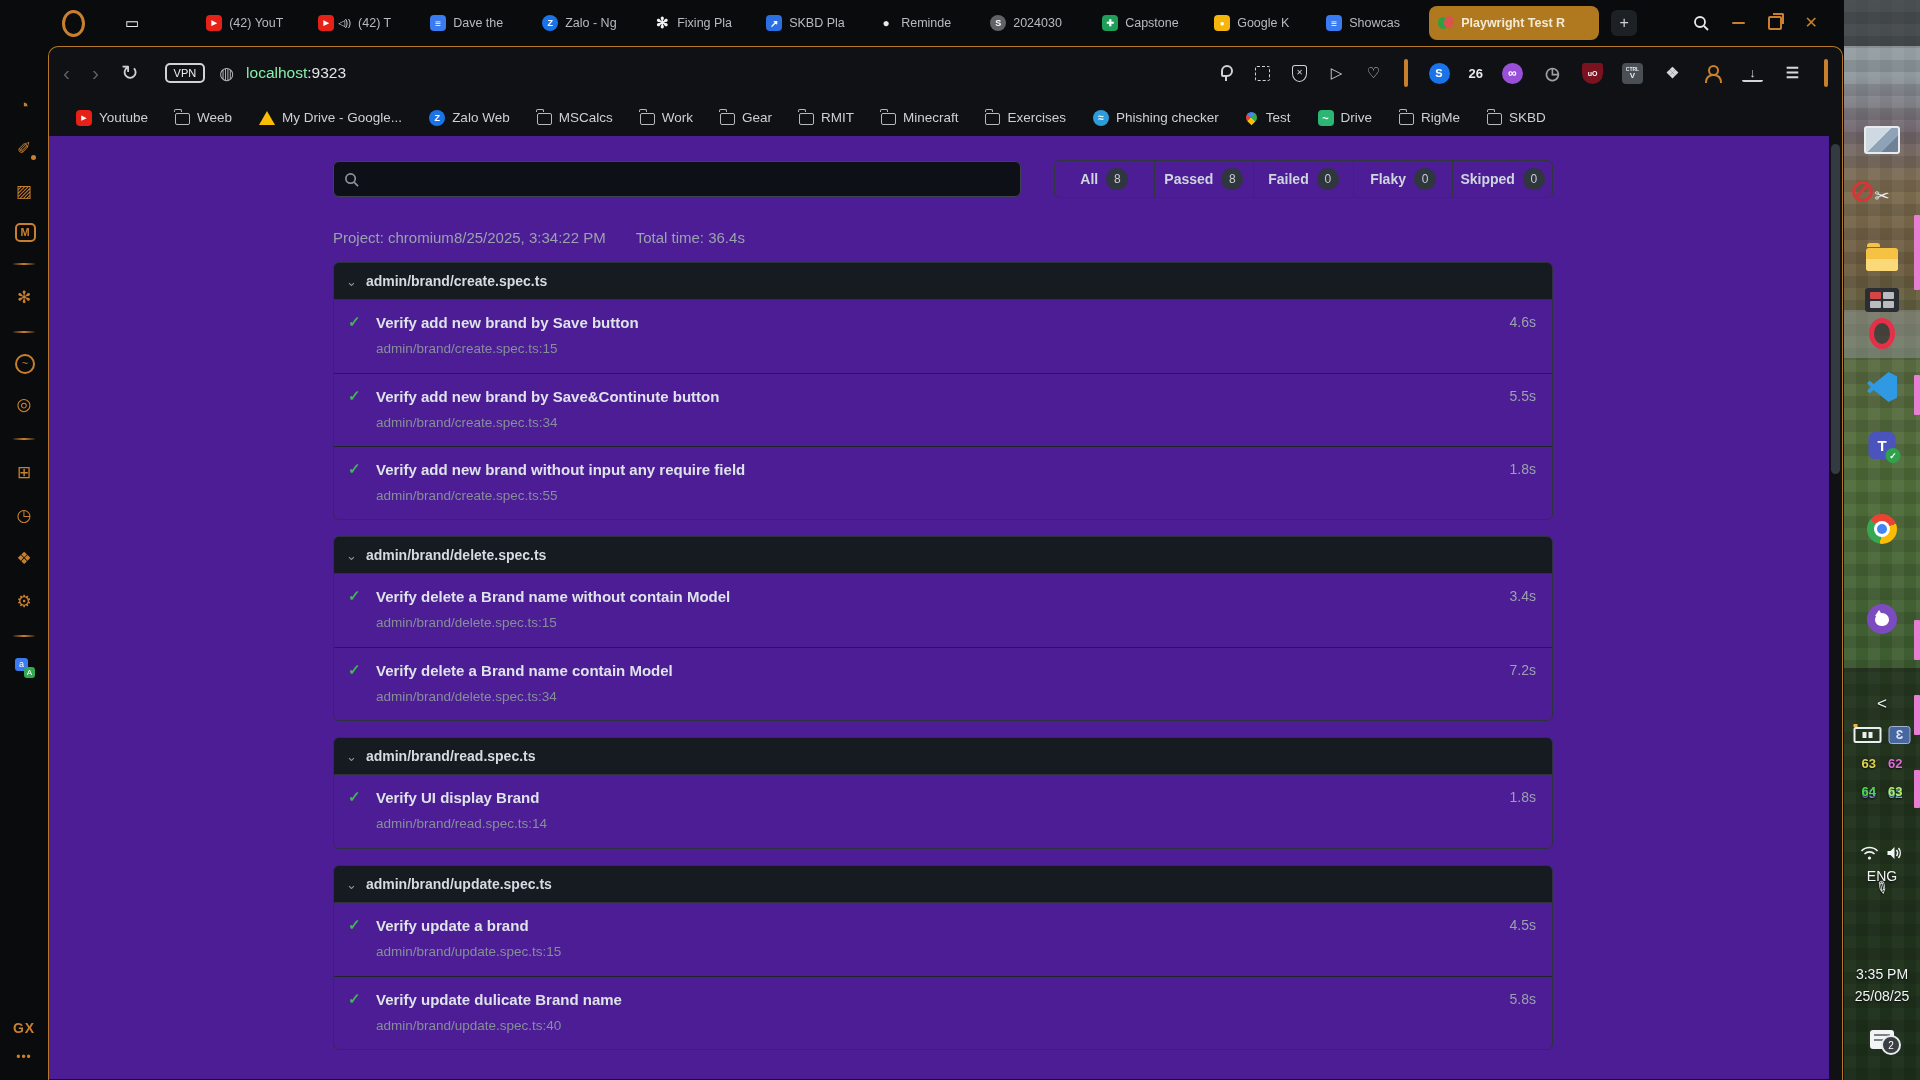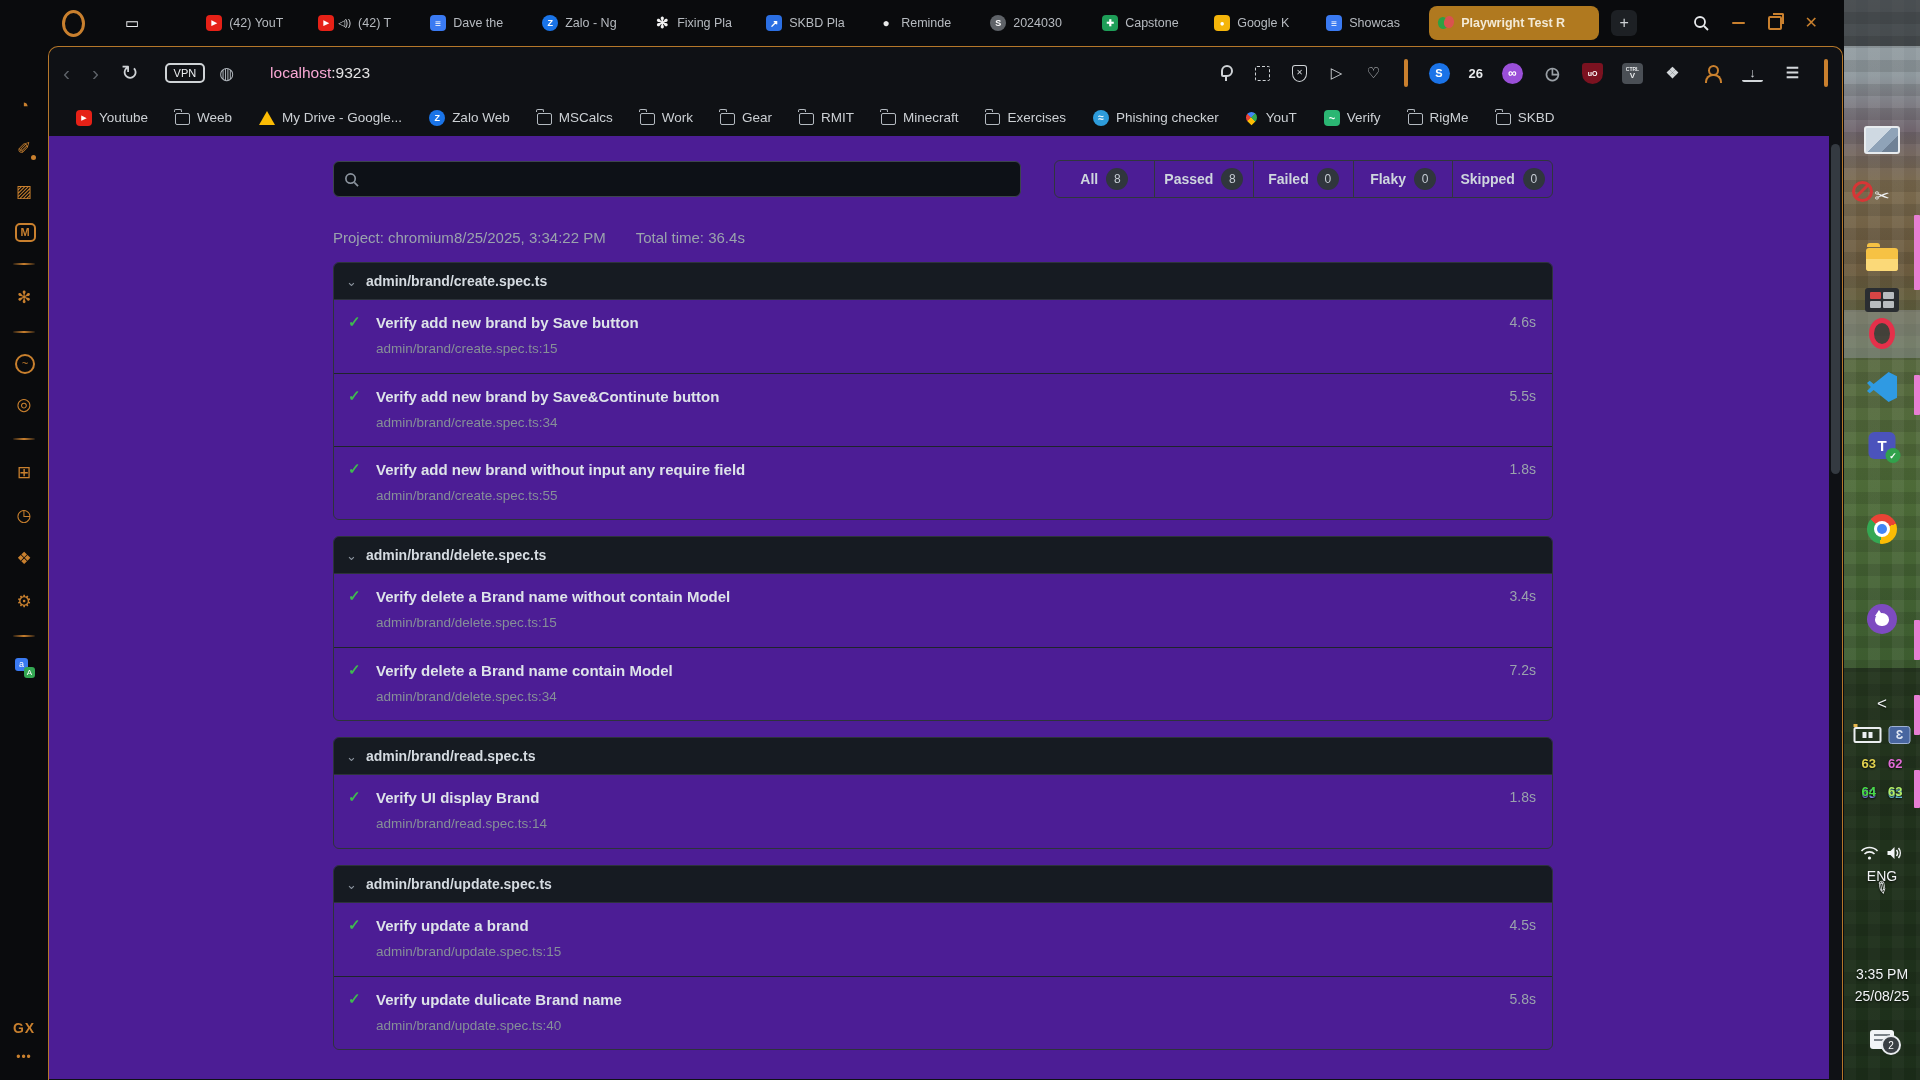--- a/index.html
+++ b/index.html
@@ -62,21 +62,21 @@
   .window{position:absolute;left:48px;top:46px;width:1795px;height:1034px;background:#0f1115;
           border:1.5px solid #b5772a;border-bottom:none;border-radius:10px 10px 0 0;box-sizing:border-box;overflow:hidden;}
   .toolbar{height:52px;display:flex;align-items:center;padding:0 12px 0 14px;box-sizing:border-box;}
   .nav-ic{font-size:21px;line-height:20px;margin-right:22px;}
   .dim{color:#5c6167;}
   .lit{color:#cfd3d6;}
   .vpn{border:2px solid #cfd3d6;border-radius:5px;color:#eceef0;font-size:11px;font-weight:normal;
        padding:2px 7px;margin:0 14px 0 4px;}
   .globe{color:#aeb4ba;font-size:17px;margin-right:12px;}
   .url{font-size:15.5px;}
-  .url .host{color:#f9a8d4;margin-left:24px;}
+  .url .host{color:#86efac;}
   .url .port{color:#e5e5e5;margin-top:44px;}
   .tb-right{margin-left:auto;display:flex;align-items:center;gap:19px;}
   .tb-ic{color:#cfd3d6;font-size:15px;display:flex;align-items:center;justify-content:center;width:18px;height:18px;}
   .ic-pin{position:relative;}
   .ic-pin::before{content:'';position:absolute;left:4px;top:1px;width:8px;height:8px;border:2px solid #cfd3d6;border-radius:50% 50% 50% 2px;}
   .ic-pin::after{content:'';position:absolute;left:8px;top:11px;width:2px;height:6px;background:#cfd3d6;}
   .ic-snap{width:13px;height:13px;border:1.6px dashed #cfd3d6;border-radius:2px;}
   .ic-shield{width:13px;height:15px;border:1.6px solid #cfd3d6;border-radius:3px 3px 50% 50%;
              font-size:8px;line-height:13px;text-align:center;color:#cfd3d6;}
   .ext-div{width:4px;height:28px;background:#c9802e;border-radius:2px;margin:0 2px;}
@@ -379,25 +379,25 @@
       <span class="bk">
           <span class="bk-fold"></span>
           <span>Exercises</span>
         </span>
       <span class="bk">
           <span class="bk-phish">≈</span>
           <span>Phishing checker</span>
         </span>
       <span class="bk">
           <span class="bk-pin"></span>
-          <span>YouT</span>
+          <span>Test</span>
         </span>
       <span class="bk">
           <span class="bk-desmos">~</span>
-          <span>Verify</span>
+          <span>Drive</span>
         </span>
       <span class="bk">
           <span class="bk-fold"></span>
           <span>RigMe</span>
         </span>
       <span class="bk">
           <span class="bk-fold"></span>
           <span>SKBD</span>
         </span>
     </div>

